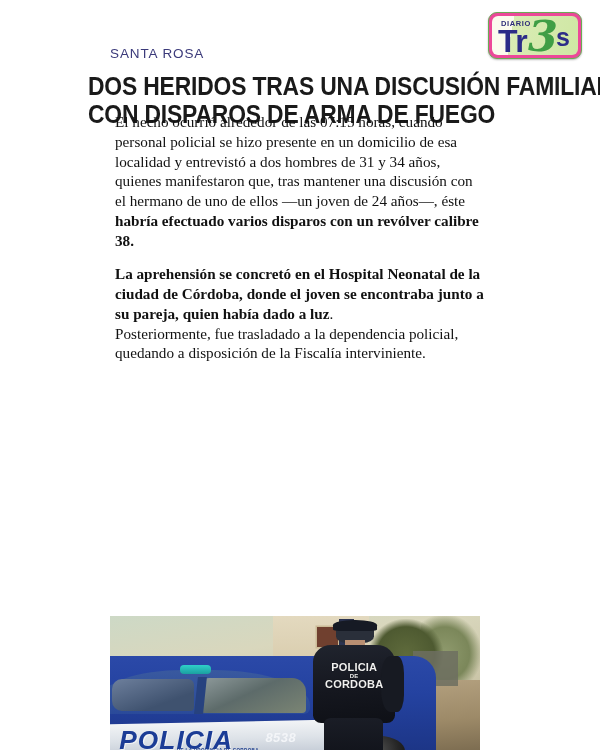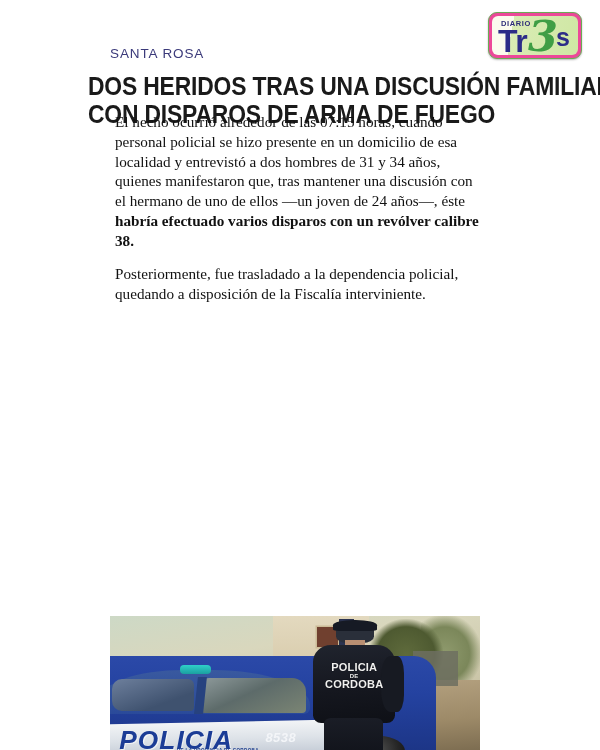--- a/index.html
+++ b/index.html
@@ -362,20 +362,21 @@
     <span class="hl-line">CON DISPAROS DE ARMA DE FUEGO</span>
   </h1>
 
   <div class="body-copy">
 
     <p><span>El hecho ocurrió alrededor de las 07:15 horas, cuando personal policial se hizo presente en un domicilio de esa localidad y entrevistó a dos hombres de 31 y 34 años, quienes manifestaron que, tras mantener una discusión con el hermano de uno de ellos —un joven de 24 años—, éste </span><b>habría efectuado varios disparos con un revólver calibre 38.</b></p>
 
 
 
 
+    <p class="tight"><b>La aprehensión se concretó en el Hospital Neonatal de la ciudad de Córdoba, donde el joven se encontraba junto a su pareja, quien había dado a luz</b><span>.</span></p>
 
     <p>Posteriormente, fue trasladado a la dependencia policial, quedando a disposición de la Fiscalía interviniente.</p>
   </div>
 
   <div class="photo-wrap">
     <div class="photo">
       <div class="ph-sky"></div>
       <div class="ph-building"></div>
       <div class="ph-window2"></div>
       <div class="ph-tree-b"></div>

